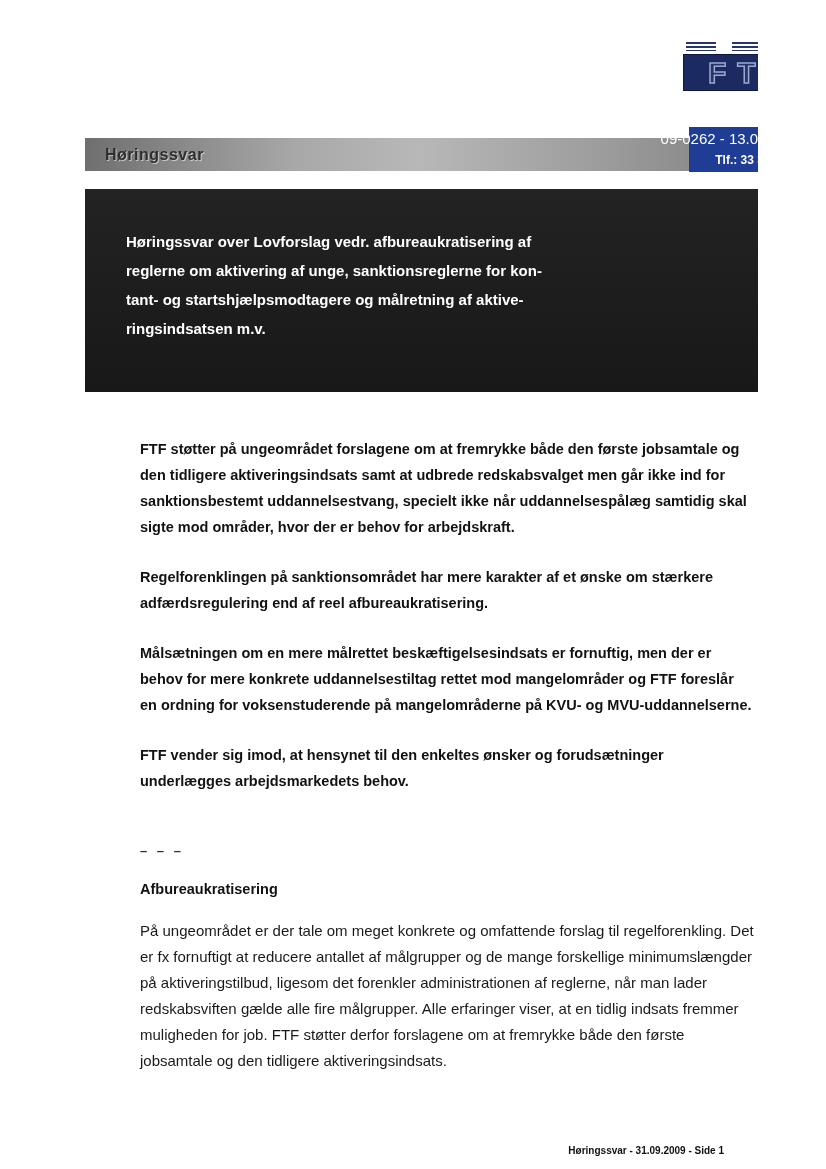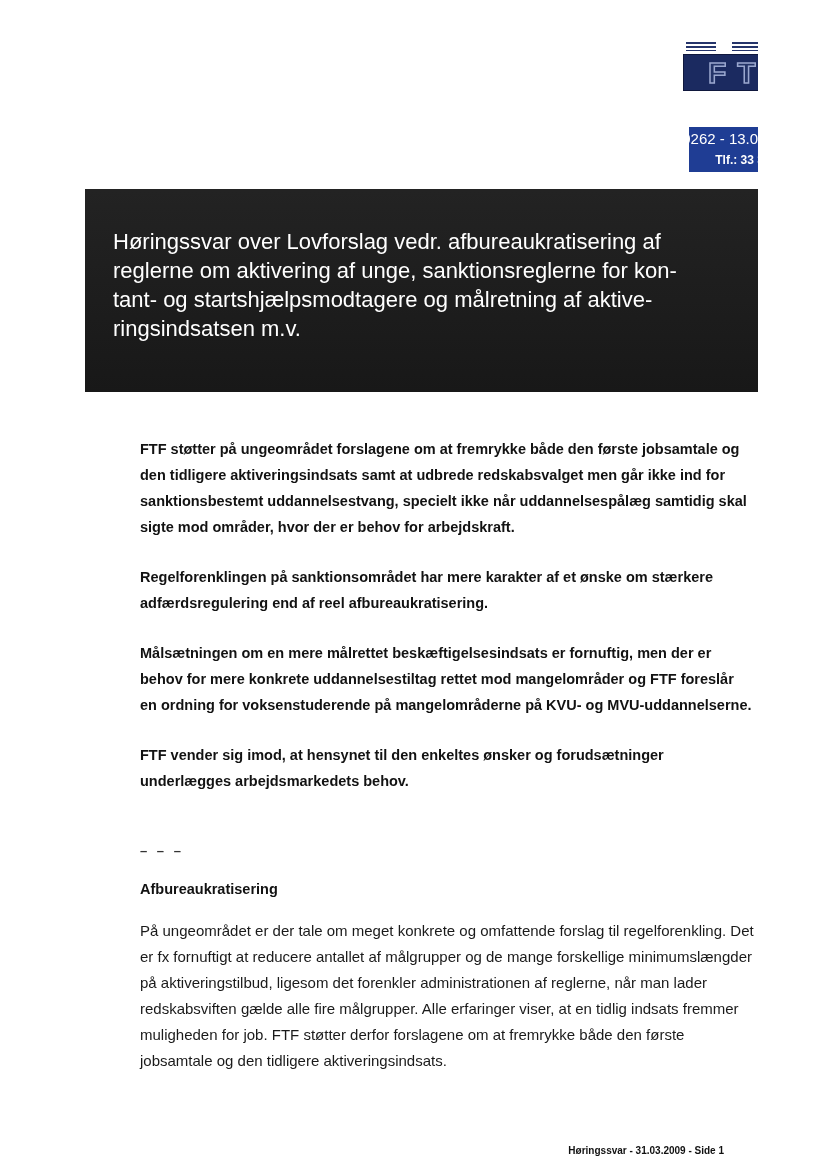--- a/index.html
+++ b/index.html
@@ -53,21 +53,21 @@
   }
   .header-blue .ref { font-size: 15px; white-space: nowrap; }
   .header-blue .phone { font-size: 12px; font-weight: bold; white-space: nowrap; }
 
   
   .title-box {
     position: absolute; left: 85px; top: 189px; width: 725px; height: 203px;
     background: linear-gradient(180deg, #232323 0%, #181818 100%);
     box-sizing: border-box;
   }
-  .title-text { padding: 38px 28px 0 28px; color: #ffffff; font-weight: normal; font-size: 22px; line-height: 29px; }
+  .title-text { padding: 38px 28px 0 28px; color: #ffffff; font-weight: bold; font-size: 15px; line-height: 29px; margin-left: 13px; }
 
   
   .summary { position: absolute; left: 140px; top: 424px; width: 612px; }
   .summary p {
     margin: 12px 0 24px 0;
     font-size: 14.5px; font-weight: bold; line-height: 26px; color: #121212;
   }
 
   
   .separator { position: absolute; left: 140px; top: 843px; font-size: 13px; font-weight: bold; letter-spacing: 3px; color: #333; }
@@ -90,20 +90,23 @@
       <span class="stripe"></span>
       <span class="stripe"></span>
       <span class="stripe"></span>
     </div>
     <div class="logo-box">
       <span class="logo-text">FTF</span>
     </div>
   </div>
 
   <div class="header-row">
+    <div class="header-gray">
+      <span class="header-title">Høringssvar</span>
+    </div>
     <div class="header-blue">
       <div class="ref">09-0262 - 13.03.2009</div>
       <div class="phone">Tlf.: 33 36 88 00</div>
     </div>
   </div>
 
   <div class="title-box">
     <div class="title-text">
       <div class="title-line">Høringssvar over Lovforslag vedr. afbureaukratisering af</div>
       <div class="title-line">reglerne om aktivering af unge, sanktionsreglerne for kon-</div>
@@ -118,15 +121,15 @@
     <p>Målsætningen om en mere målrettet beskæftigelsesindsats er fornuftig, men der er behov for mere konkrete uddannelsestiltag rettet mod mangelområder og FTF foreslår en ordning for voksenstuderende på mangelområderne på KVU- og MVU-uddannelserne.</p>
     <p>FTF vender sig imod, at hensynet til den enkeltes ønsker og forudsætninger underlægges arbejdsmarkedets behov.</p>
   </div>
 
   <div class="separator">– – –</div>
 
   <div class="section-heading">Afbureaukratisering</div>
 
   <p class="body-par">På ungeområdet er der tale om meget konkrete og omfattende forslag til regelforenkling. Det er fx fornuftigt at reducere antallet af målgrupper og de mange forskellige minimumslængder på aktiveringstilbud, ligesom det forenkler administrationen af reglerne, når man lader redskabsviften gælde alle fire målgrupper. Alle erfaringer viser, at en tidlig indsats fremmer muligheden for job. FTF støtter derfor forslagene om at fremrykke både den første jobsamtale og den tidligere aktiveringsindsats.</p>
 
-  <div class="footer">Høringssvar - 31.03.2009 - Side 1</div>
+  <div class="footer">Høringssvar - 31.09.2009 - Side 1</div>
 
 </div>
 
 </body></html>

